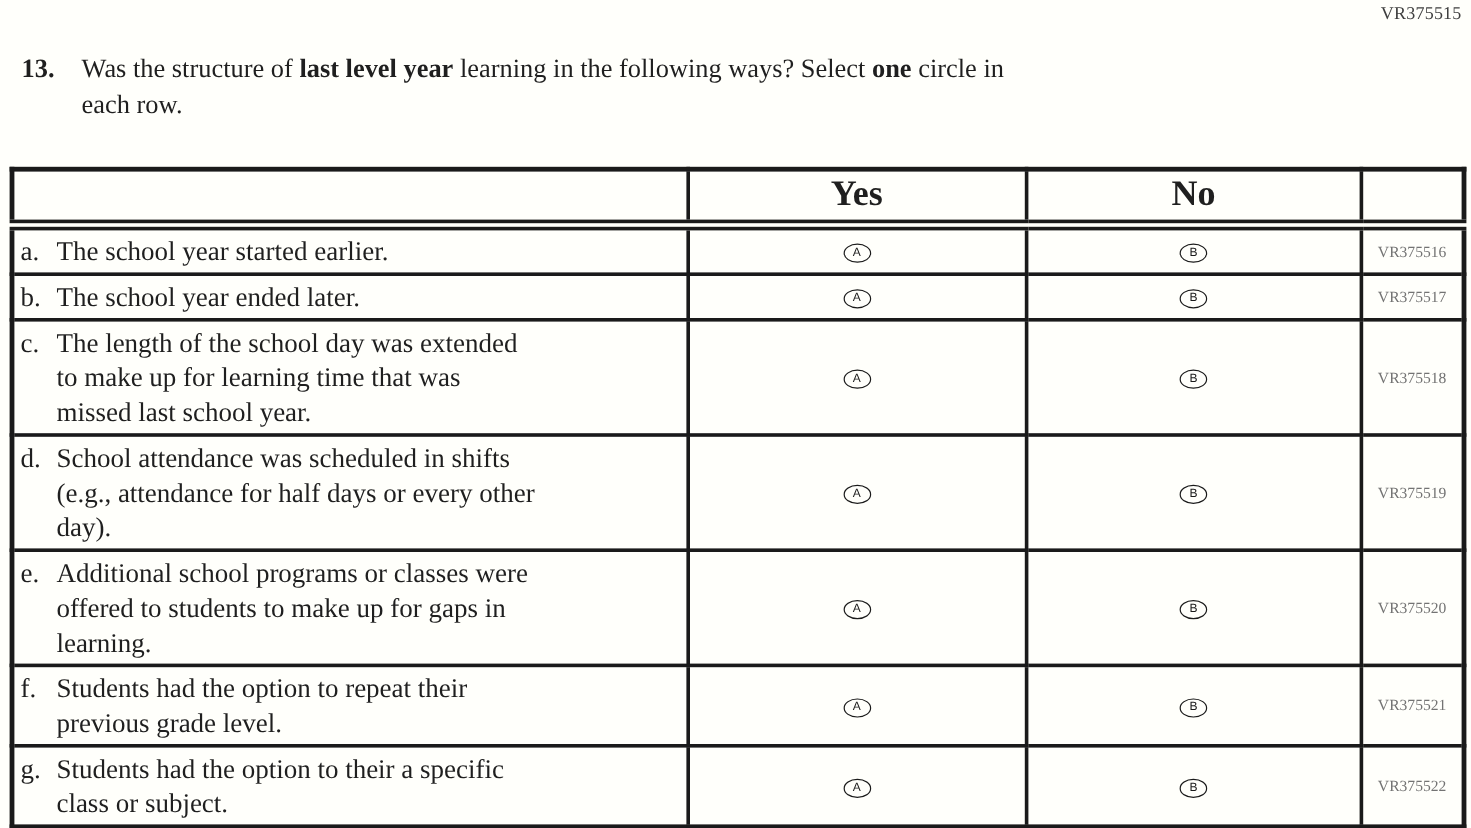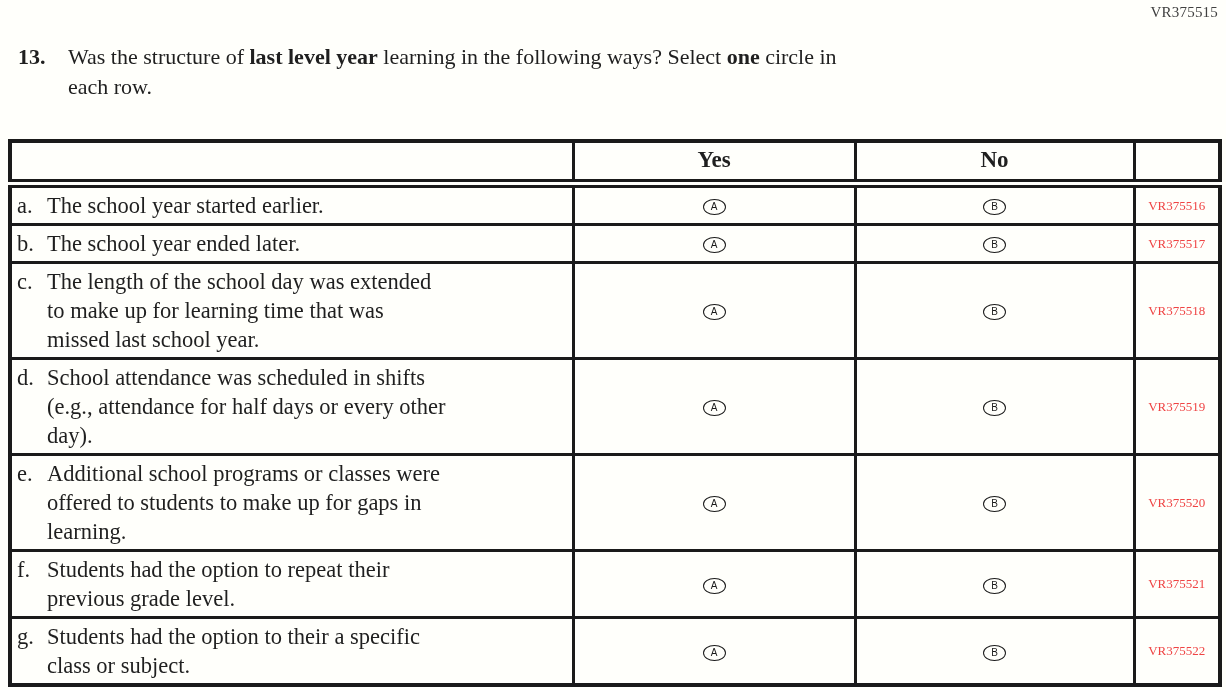--- a/index.html
+++ b/index.html
@@ -50,21 +50,21 @@
     border-collapse: collapse;
     table-layout: fixed;
     border: 4px solid #1a1a1a;
     background: #fffffb;
   }
   .grid th, .grid td {
     border: 3px solid #1a1a1a;
   }
   .grid thead th {
     border-bottom: 9px double #1a1a1a;
-    font-size: 23px;
+    font-size: 30px;
     font-weight: bold;
     text-align: center;
     vertical-align: middle;
     height: 30px;
     padding: 2px 0 4px 0;
   }
   td.stem {
     vertical-align: middle;
     padding: 3px 6px 3px 5px;
   }
@@ -99,21 +99,21 @@
   .bubble-letter {
     font-family: "Liberation Sans", "DejaVu Sans", sans-serif;
     font-size: 10px;
     line-height: 1;
     color: #1a1a1a;
   }
   td.code {
     text-align: center;
     vertical-align: middle;
     font-size: 13px;
-    color: #ef4444;
+    color: #737373;
     padding: 0 2px;
   }
 </style>
 </head>
 <body>
 
 <div class="form-code-top">VR375515</div>
 
 <div class="question">
   <span class="qnum">13.</span>

